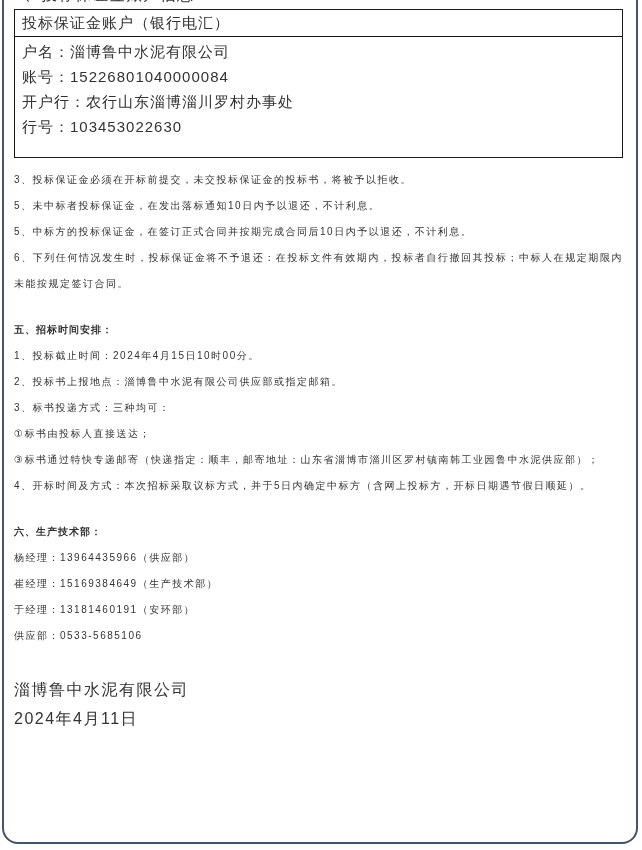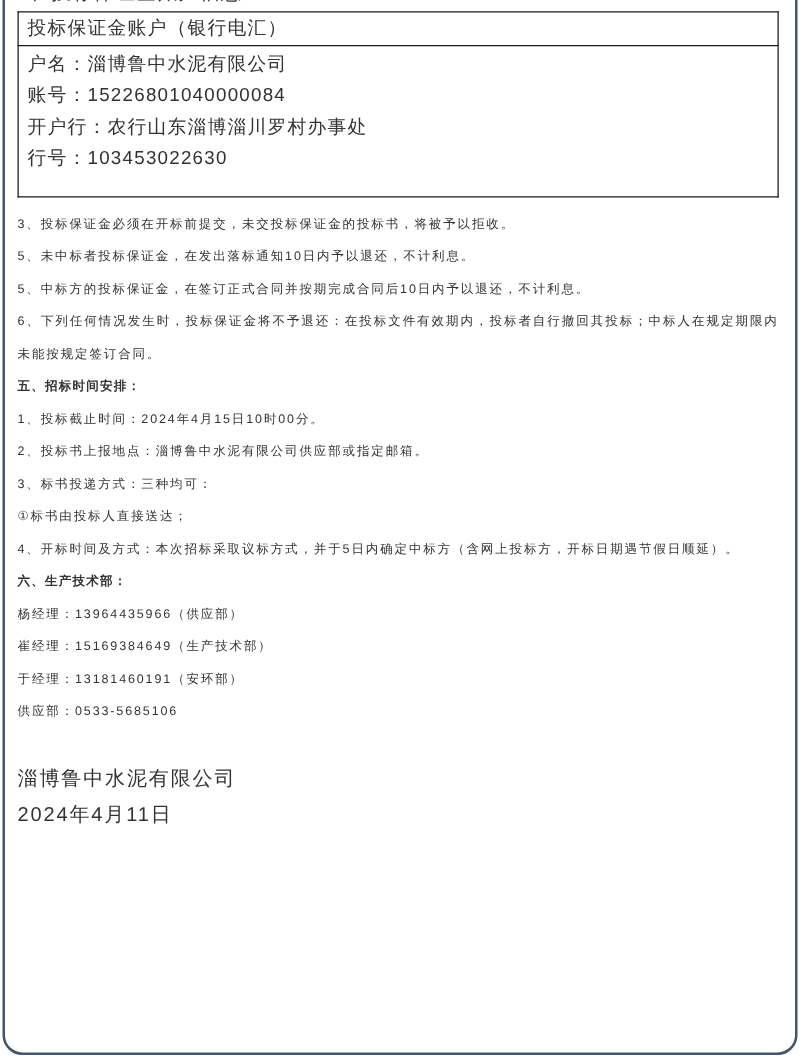--- a/index.html
+++ b/index.html
@@ -39,20 +39,21 @@
   }
   .title-line {
     margin: 0;
     font-size: 16px;
     line-height: 23px;
     letter-spacing: 1px;
   }
   .bold {
     font-weight: bold;
     letter-spacing: 1px;
+    margin-top: 20px;
   }
   table.acct {
     width: 100%;
     border-collapse: collapse;
     margin: 3px 0 9px 0;
     table-layout: fixed;
   }
   table.acct th, table.acct td {
     border: 1.5px solid #1a1a1a;
     font-weight: normal;
@@ -113,20 +114,21 @@
     <p class="para">3、投标保证金必须在开标前提交，未交投标保证金的投标书，将被予以拒收。</p>
     <p class="para">5、未中标者投标保证金，在发出落标通知10日内予以退还，不计利息。</p>
     <p class="para">5、中标方的投标保证金，在签订正式合同并按期完成合同后10日内予以退还，不计利息。</p>
     <p class="para">6、下列任何情况发生时，投标保证金将不予退还：在投标文件有效期内，投标者自行撤回其投标；中标人在规定期限内未能按规定签订合同。</p>
 
     <p class="para bold">五、招标时间安排：</p>
     <p class="para">1、投标截止时间：2024年4月15日10时00分。</p>
     <p class="para">2、投标书上报地点：淄博鲁中水泥有限公司供应部或指定邮箱。</p>
     <p class="para">3、标书投递方式：三种均可：</p>
     <p class="para">①标书由投标人直接送达；</p>
+    <p class="para">③标书通过特快专递邮寄（快递指定：顺丰，邮寄地址：山东省淄博市淄川区罗村镇南韩工业园鲁中水泥供应部）；</p>
     <p class="para">4、开标时间及方式：本次招标采取议标方式，并于5日内确定中标方（含网上投标方，开标日期遇节假日顺延）。</p>
 
     <p class="para bold">六、生产技术部：</p>
     <p class="para">杨经理：13964435966（供应部）</p>
     <p class="para">崔经理：15169384649（生产技术部）</p>
     <p class="para">于经理：13181460191（安环部）</p>
     <p class="para">供应部：0533-5685106</p>
 
     <div class="signature">
       <p class="sig-line">淄博鲁中水泥有限公司</p>

